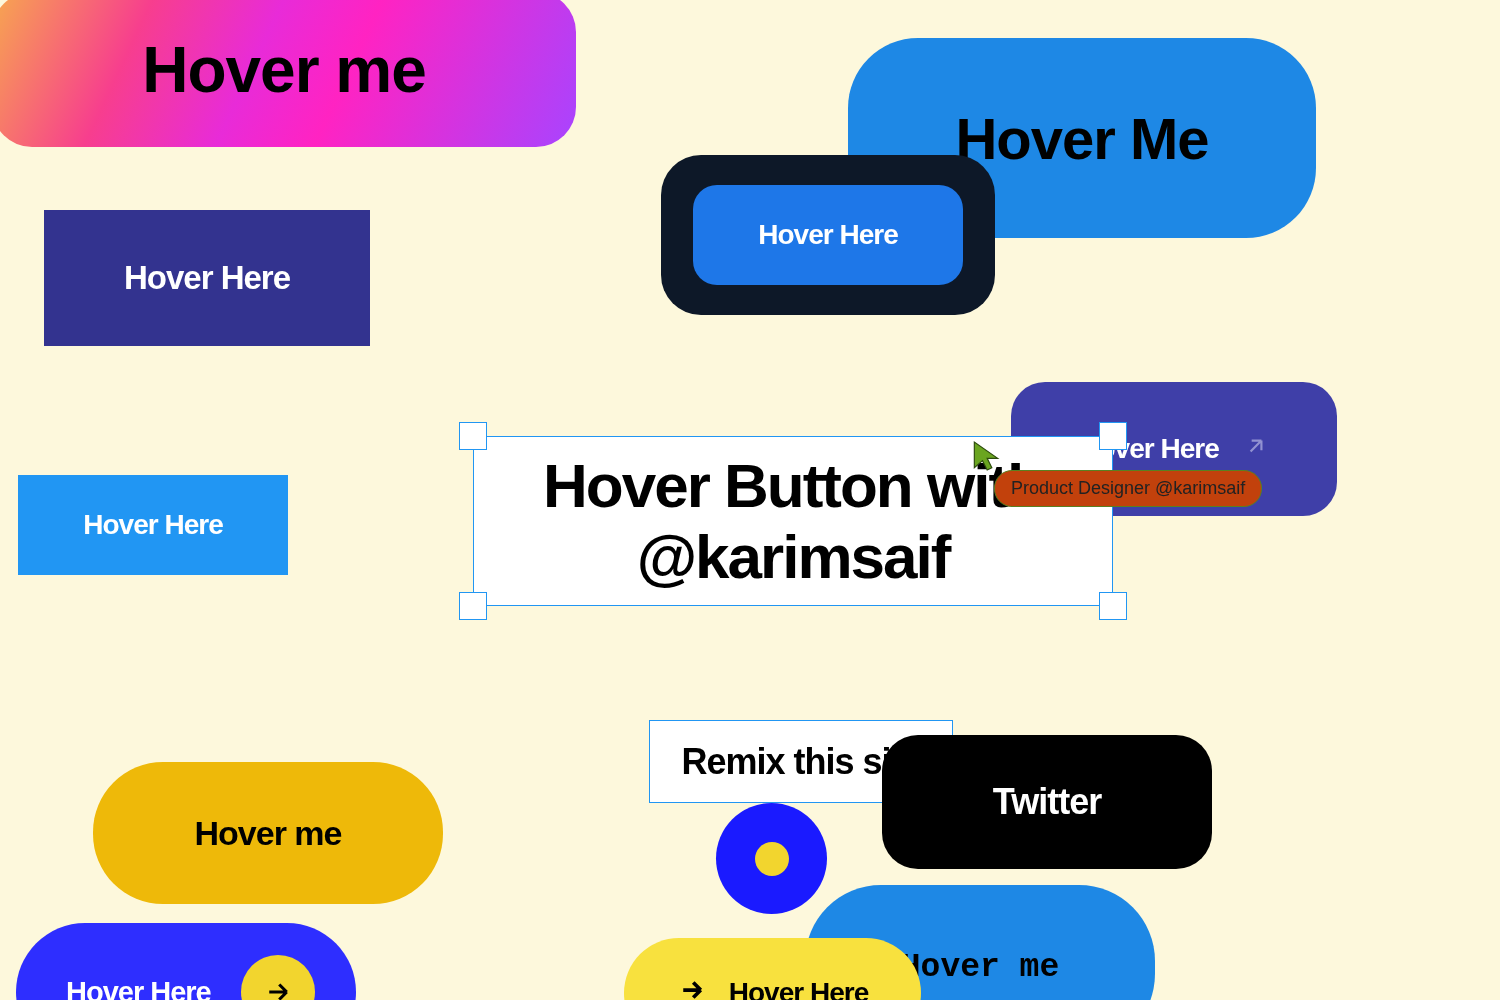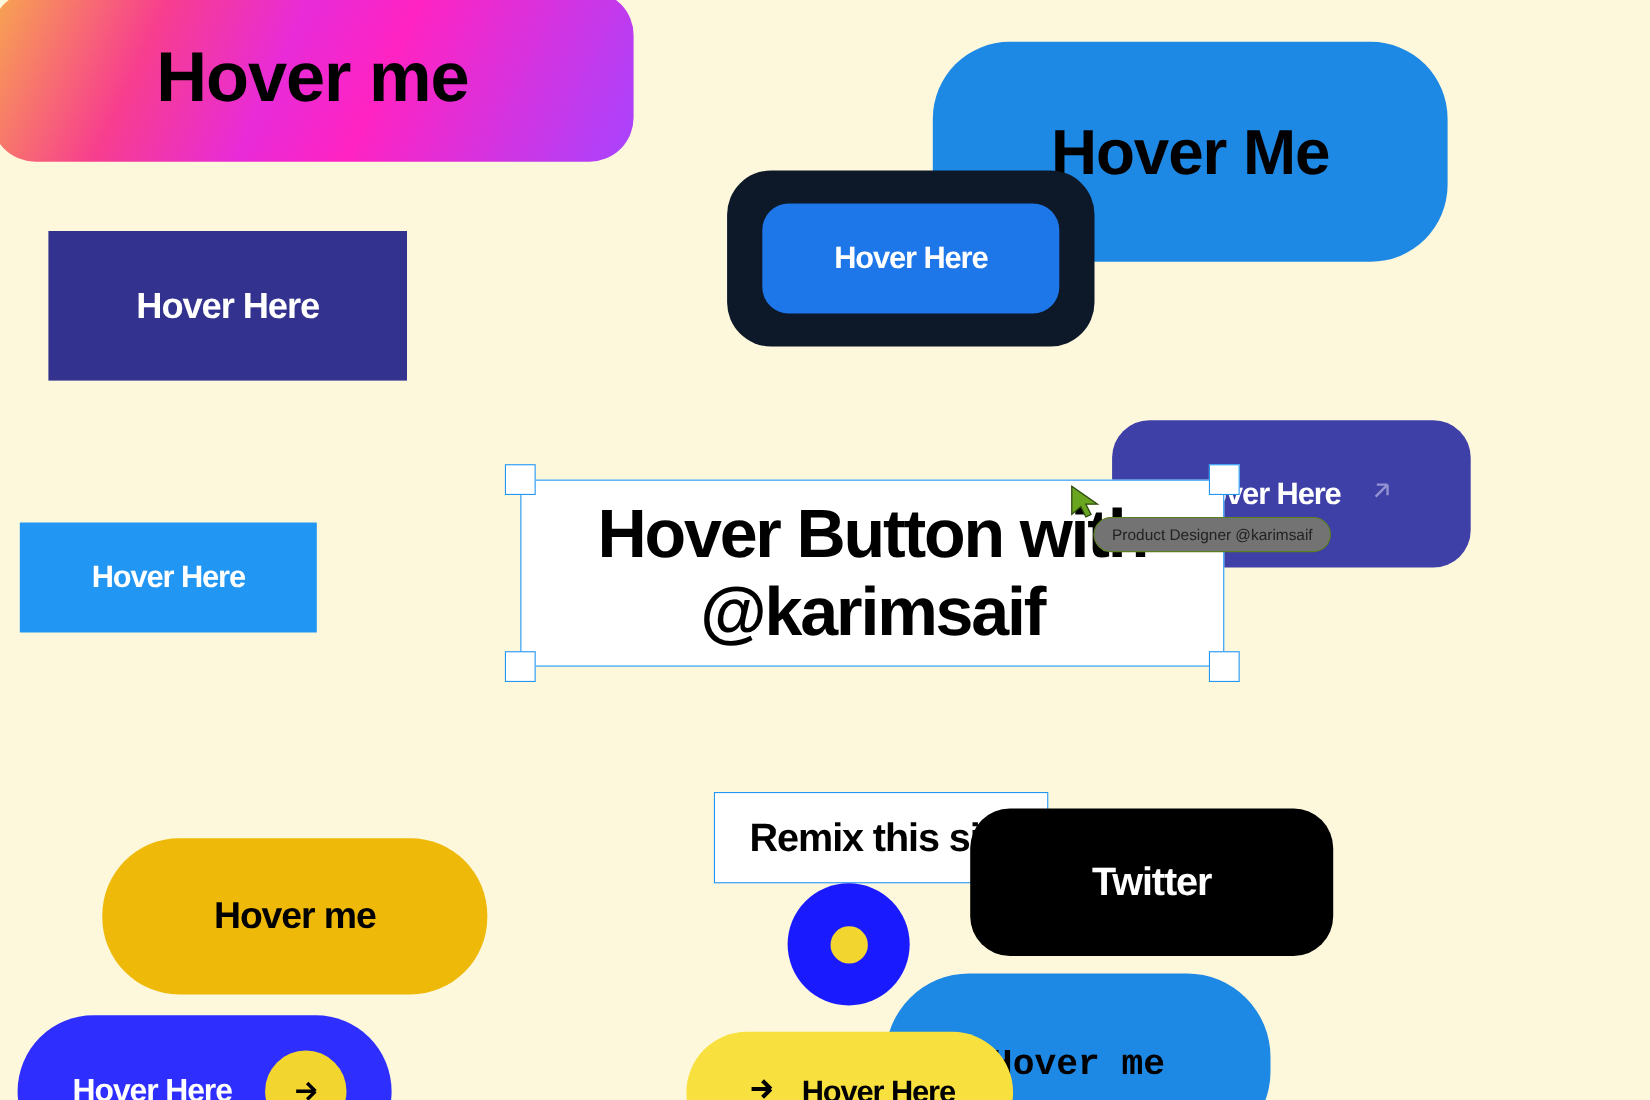--- a/index.html
+++ b/index.html
@@ -173,24 +173,24 @@
       left: 972px;
       top: 439px;
       pointer-events: none;
       z-index: 10;
     }
     .tooltip {
       position: absolute;
       left: 994px;
       top: 470px;
       padding: 7px 16px;
-      background: #737373;
+      background: #c2410c;
       border: 1.5px solid #5a8020;
       border-radius: 18px;
-      font-size: 14px;
+      font-size: 18px;
       font-weight: 500;
       color: #222;
       z-index: 10;
     }
     
     
     .remix-box {
       position: absolute;
       left: 649px;
       top: 720px;

